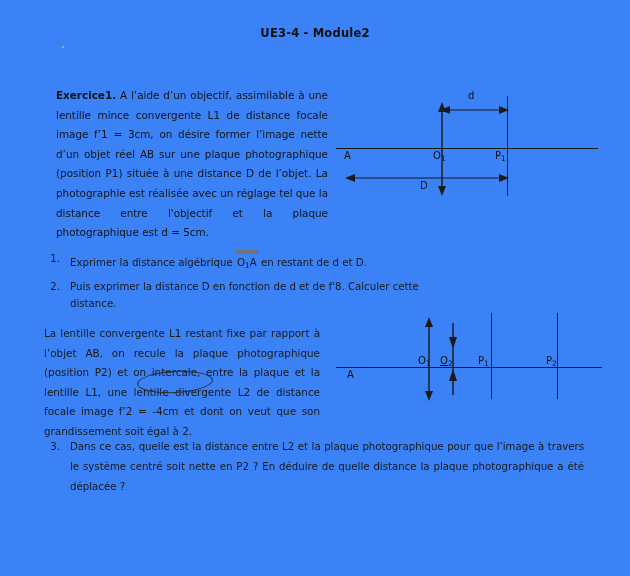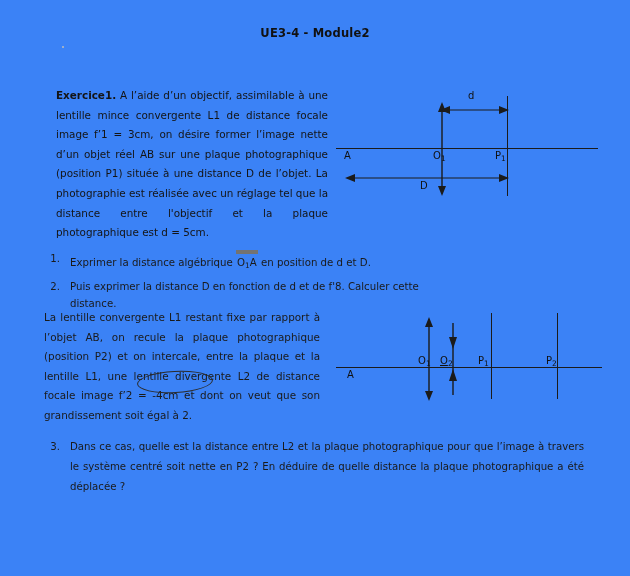--- a/index.html
+++ b/index.html
@@ -77,21 +77,21 @@
     padding: 0 1px;
     display: inline-block;
     line-height: 17px;
   }
   .sub { font-size: 7.5px; vertical-align: -2px; }
 
   
   .p2-text {
     position: absolute;
     left: 44px;
-    top: 308px;
+    top: 324px;
     width: 276px;
     font-size: 10.4px;
     line-height: 19.6px;
     text-align: justify;
   }
   .ellipse-mark {
     position: absolute;
     left: 137px;
     top: 371px;
     width: 74px;
@@ -143,21 +143,21 @@
   <div class="speck" style="left:62px; top:46px;"></div>
 
   <div class="ex1-text">
     <b>Exercice1.</b><span> A l’aide d’un objectif, assimilable à une lentille mince convergente L1 de distance focale image f’1 = 3cm, on désire former l’image nette d’un objet réel AB sur une plaque photographique (position P1) située à une distance D de l’objet. La photographie est réalisée avec un réglage tel que la distance entre l'objectif et la plaque photographique est d = 5cm.</span>
   </div>
 
   <div class="qlist" style="top:250px;">
     <div class="qitem">
       <div class="qnum">1.</div>
       <div class="qbody">
-        <span>Exprimer la distance algébrique </span><span class="overline"><span>O</span><span class="sub">1</span><span>A</span></span><span> en position de d et D.</span>
+        <span>Exprimer la distance algébrique </span><span class="overline"><span>O</span><span class="sub">1</span><span>A</span></span><span> en restant de d et D.</span>
       </div>
     </div>
     <div class="qitem">
       <div class="qnum">2.</div>
       <div class="qbody">Puis exprimer la distance D en fonction de d et de f'8. Calculer cette distance.</div>
     </div>
   </div>
 
   <div class="p2-text">La lentille convergente L1 restant fixe par rapport à l’objet AB, on recule la plaque photographique (position P2) et on intercale, entre la plaque et la lentille L1, une lentille divergente L2 de distance focale image f’2 = -4cm et dont on veut que son grandissement soit égal à 2.</div>
   <div class="ellipse-mark"></div>

